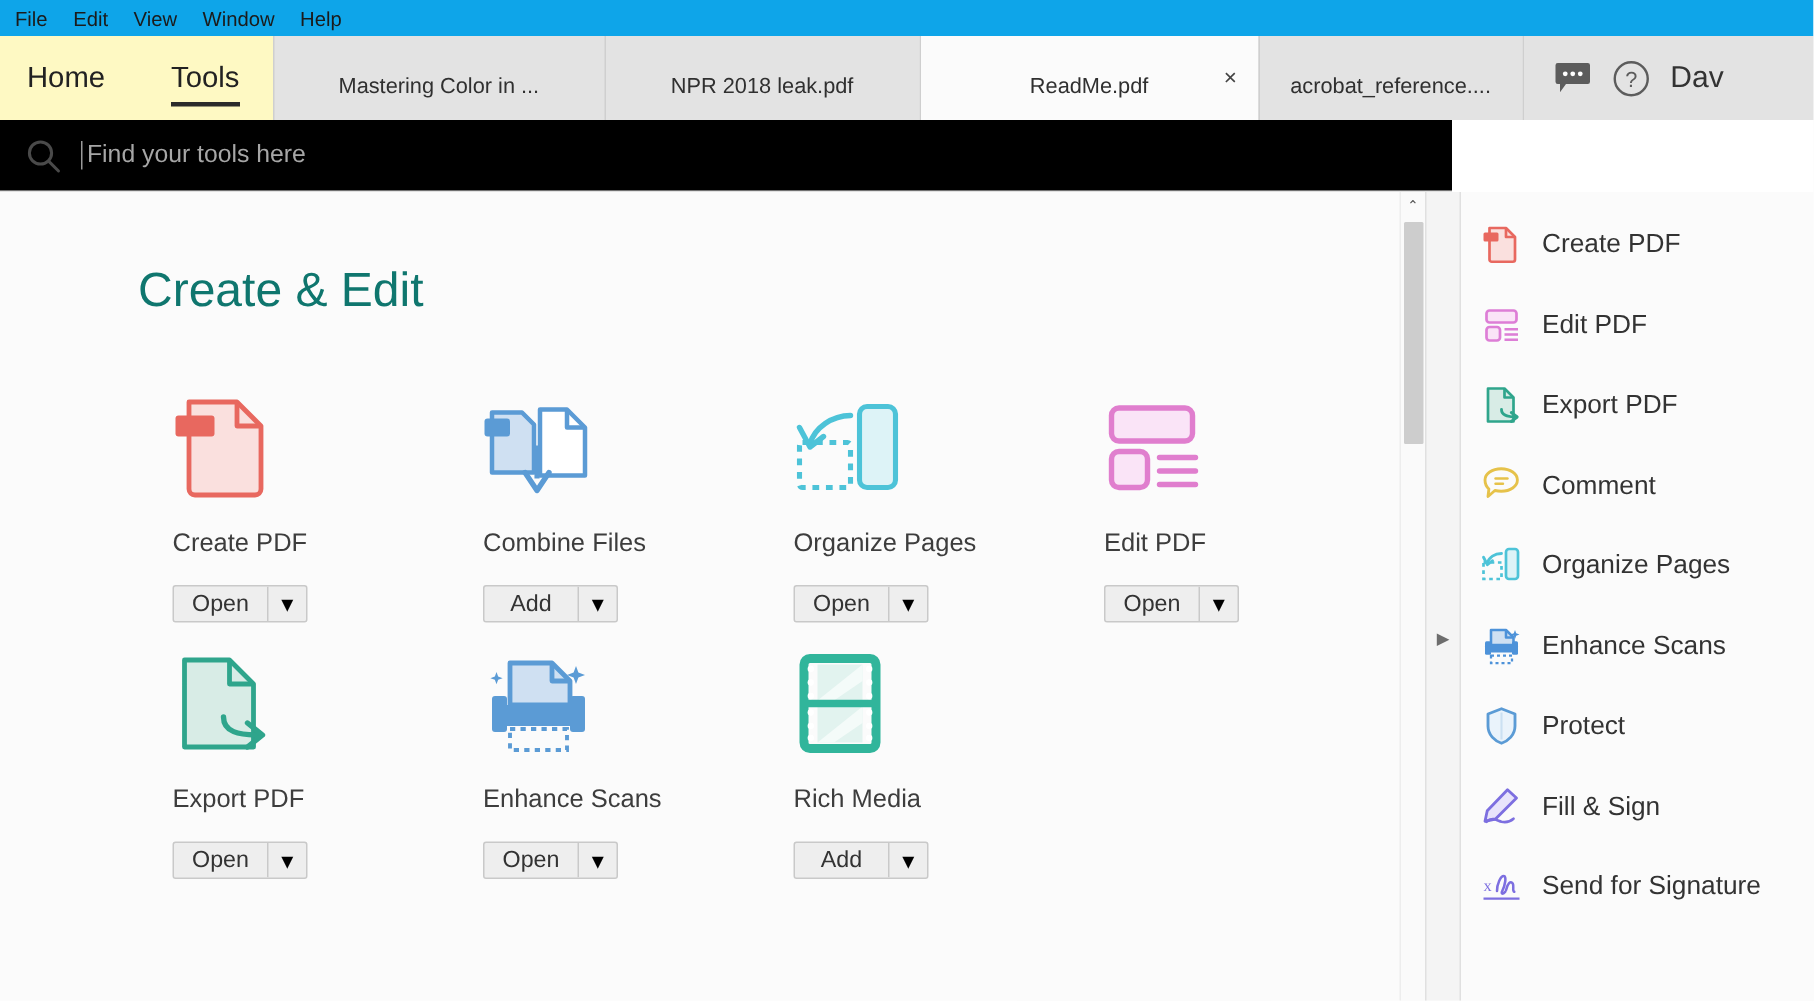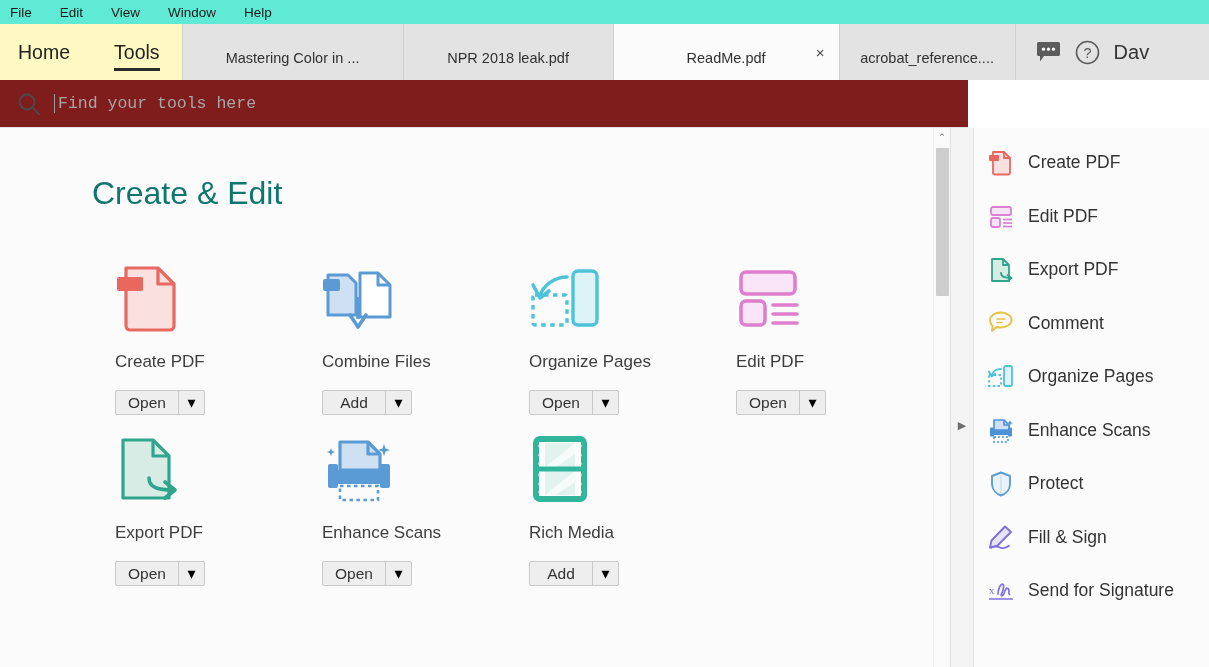--- a/index.html
+++ b/index.html
@@ -7,23 +7,23 @@
   body {
     width:1209px; height:667px;
     font-family:"Liberation Sans", sans-serif;
     background:#ffffff;
     overflow:hidden;
     position:relative;
   }
 
   
   #menubar {
-    height:24px; background:#5eead4;
+    height:24px; background:#0ea5e9;
     display:flex; align-items:center;
-    padding-left:10px; gap:28px;
+    padding-left:10px; gap:17px;
     font-size:13.5px; color:#1b1b1b;
   }
   #menubar .mi { cursor:default; white-space:nowrap; }
 
   
   #tabstrip {
     height:56px; background:#e3e3e3;
     display:flex; align-items:stretch;
     position:relative;
   }
@@ -60,25 +60,24 @@
   #tab4 { width:176px; }
 
   #tabright {
     flex:1; background:#e3e3e3; border-left:1px solid #cfcfcf;
     display:flex; align-items:center; gap:14px; padding-left:20px;
   }
   #username { font-size:20px; color:#333; white-space:nowrap; }
 
   
   #searchbar {
-    height:48px; background:#7f1d1d;
+    height:48px; background:#000000;
     display:flex; align-items:center;
     border-bottom:1px solid #e2e2e2;
     width:968px;
-    font-family:Liberation Mono, monospace;
   }
   #searchbar .sicon { margin:0 12px 0 16px; display:flex; }
   #search-caret {
     width:1px; height:19px; background:#9a9a9a; margin-right:3px;
   }
   #searchph { font-size:16.5px; color:#a6a6a6; }
 
   
   #bodysplit { display:flex; height:595px; }
 

